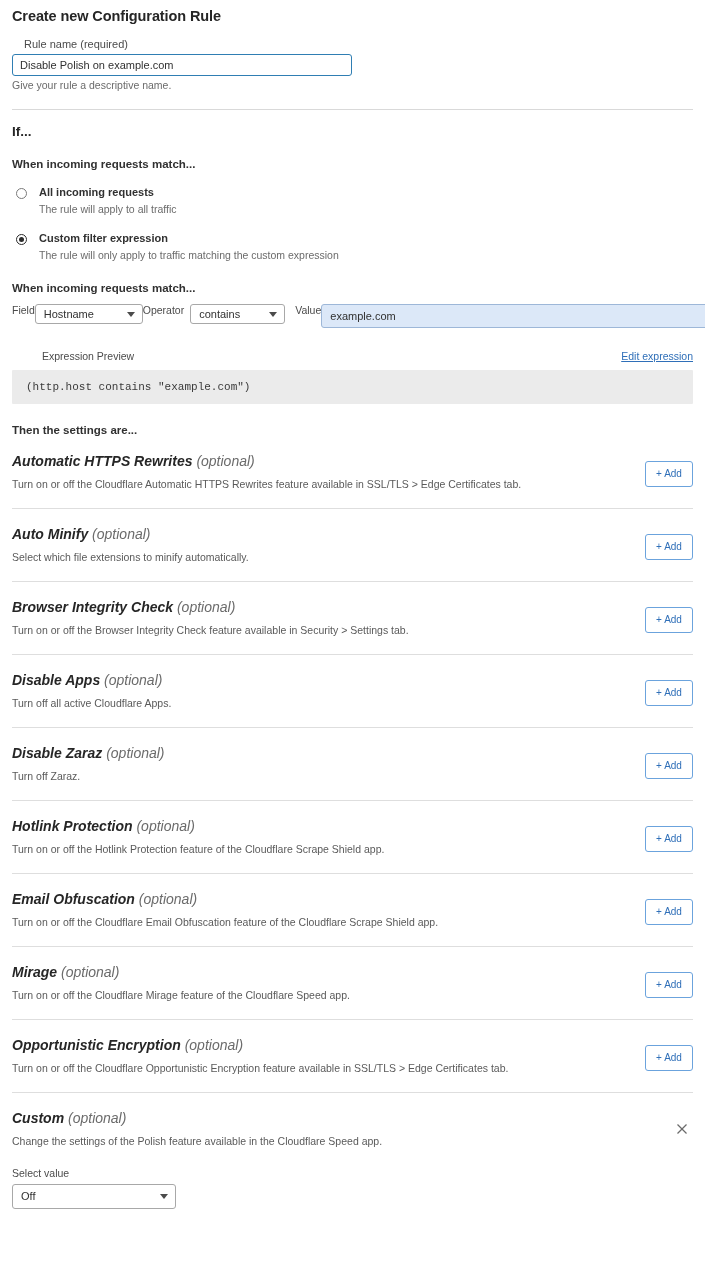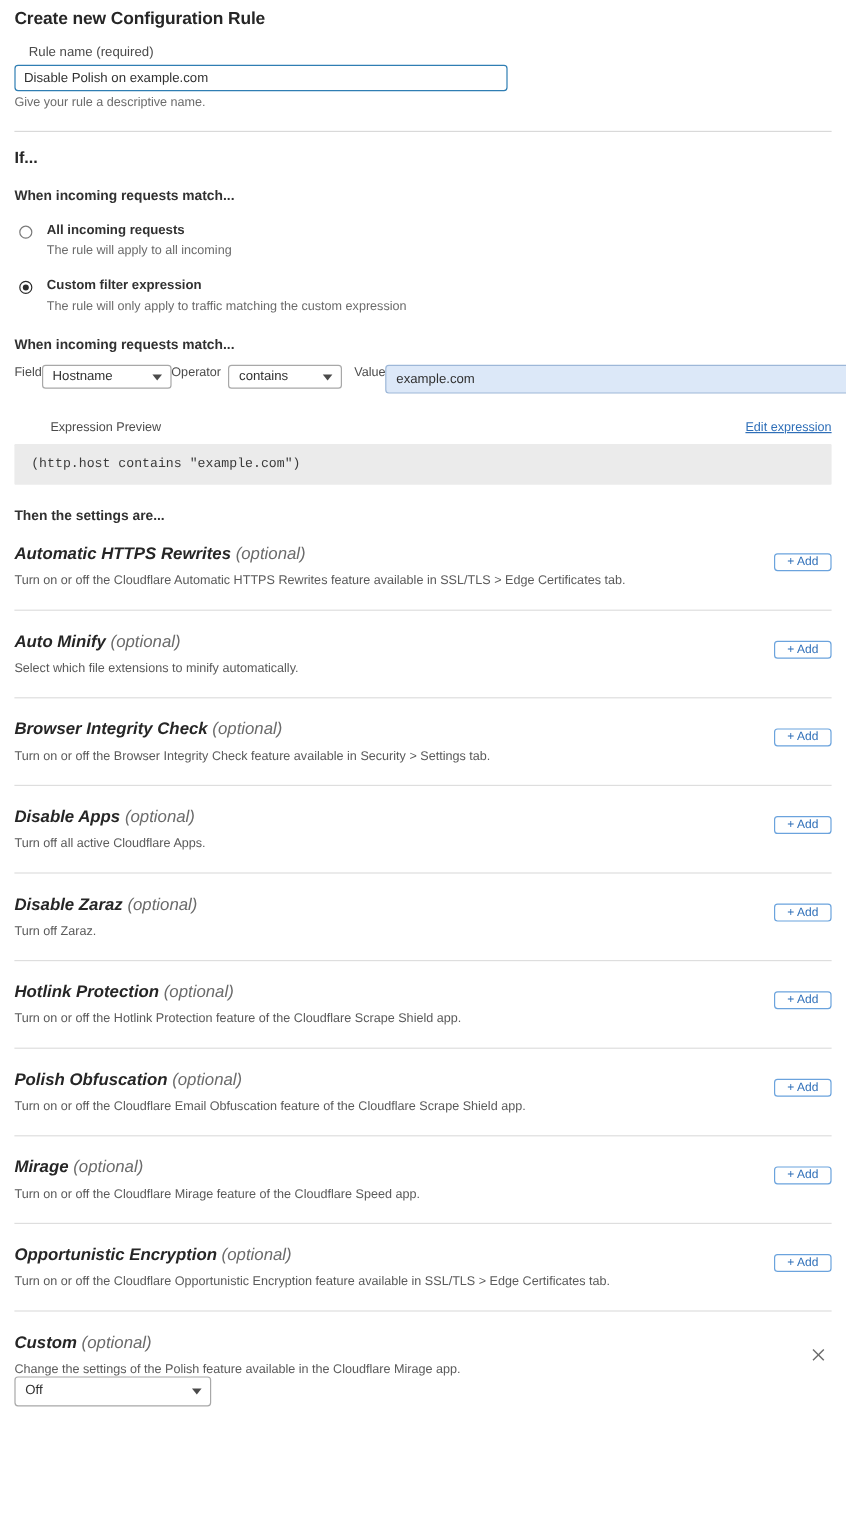--- a/index.html
+++ b/index.html
@@ -47,21 +47,21 @@
     height: 22px;
     border: 1px solid #2f7eb3;
     border-radius: 3px;
     font-family: "Liberation Sans", sans-serif;
     font-size: 11px;
     color: #313131;
     padding: 0 7px;
     outline: none;
     background: #fff;
   }
-  #rule-name-input { width: 411px; }
+  #rule-name-input { width: 340px; }
 
   hr.divider {
     border: none;
     border-top: 1px solid #d9d9d9;
     margin: 18px 0 0 0;
   }
 
   .section-title {
     font-size: 13.5px;
     font-weight: bold;
@@ -238,21 +238,21 @@
     font-size: 10.5px;
     color: #5a5a5a;
     margin-top: 9px;
   }
   .add-btn {
     position: absolute;
     right: 0;
     top: 50%;
     margin-top: -11px;
     width: 48px;
-    height: 15px;
+    height: 26px;
     border: 1px solid #6ba3dd;
     border-radius: 3px;
     background: #fff;
     color: #2f6fb8;
     font-size: 10px;
     font-family: "Liberation Sans", sans-serif;
     cursor: pointer;
     padding: 0;
   }
   .close-btn {
@@ -293,21 +293,21 @@
   <hr class="divider">
 
   <div class="section-title">If...</div>
 
   <div class="subsection-title">When incoming requests match...</div>
 
   <div class="radio-row">
     <span class="radio-mark"></span>
     <div>
       <div class="radio-label">All incoming requests</div>
-      <div class="radio-desc">The rule will apply to all incoming</div>
+      <div class="radio-desc">The rule will apply to all traffic</div>
     </div>
   </div>
 
   <div class="radio-row">
     <span class="radio-mark checked"></span>
     <div>
       <div class="radio-label">Custom filter expression</div>
       <div class="radio-desc">The rule will only apply to traffic matching the custom expression</div>
     </div>
   </div>
@@ -405,21 +405,21 @@
       <div class="setting-name">
         <span>Hotlink Protection</span>
         <span class="opt">(optional)</span>
       </div>
       <div class="setting-desc">Turn on or off the Hotlink Protection feature of the Cloudflare Scrape Shield app.</div>
       <button class="add-btn">+ Add</button>
     </div>
 
     <div class="setting">
       <div class="setting-name">
-        <span>Polish Obfuscation</span>
+        <span>Email Obfuscation</span>
         <span class="opt">(optional)</span>
       </div>
       <div class="setting-desc">Turn on or off the Cloudflare Email Obfuscation feature of the Cloudflare Scrape Shield app.</div>
       <button class="add-btn">+ Add</button>
     </div>
 
     <div class="setting">
       <div class="setting-name">
         <span>Mirage</span>
         <span class="opt">(optional)</span>
@@ -435,27 +435,28 @@
       </div>
       <div class="setting-desc">Turn on or off the Cloudflare Opportunistic Encryption feature available in SSL/TLS &gt; Edge Certificates tab.</div>
       <button class="add-btn">+ Add</button>
     </div>
 
     <div class="setting">
       <div class="setting-name">
         <span>Custom</span>
         <span class="opt">(optional)</span>
       </div>
-      <div class="setting-desc">Change the settings of the Polish feature available in the Cloudflare Mirage app.</div>
+      <div class="setting-desc">Change the settings of the Polish feature available in the Cloudflare Speed app.</div>
       <button class="close-btn">
         <svg width="16" height="16" viewBox="0 0 16 16">
           <line x1="3.5" y1="3.5" x2="12.5" y2="12.5" stroke="#6b6b6b" stroke-width="1.2"></line>
           <line x1="12.5" y1="3.5" x2="3.5" y2="12.5" stroke="#6b6b6b" stroke-width="1.2"></line>
         </svg>
       </button>
+      <div class="select-value-label">Select value</div>
       <div id="polish-value-select" class="select-box">
         <span>Off</span>
         <span class="caret"></span>
       </div>
     </div>
 
   </div>
 </div>
 
 </body></html>

